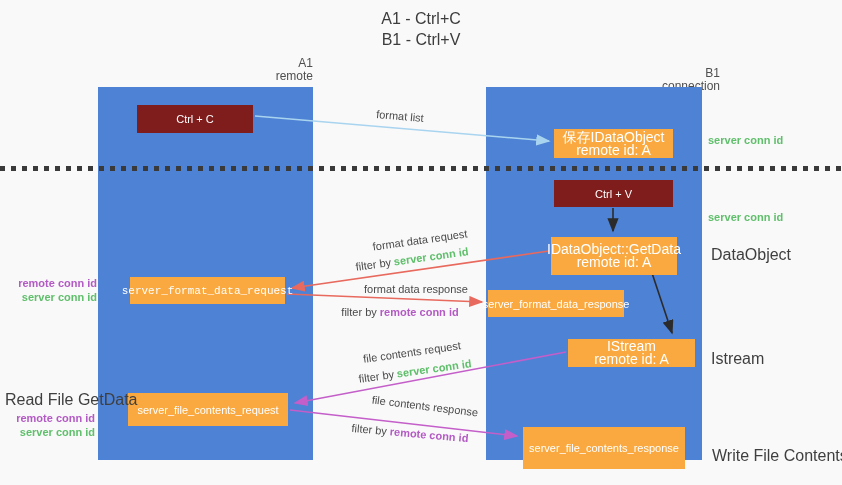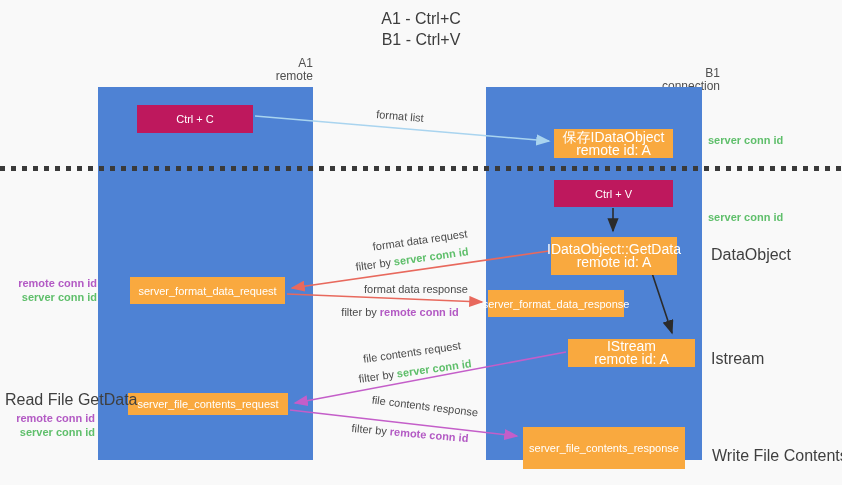--- a/index.html
+++ b/index.html
@@ -6,21 +6,21 @@
   .canvas { position:relative; width:842px; height:485px; background:#f9f9f9;
             font-family:"Liberation Sans", sans-serif; overflow:hidden; }
   .title { position:absolute; top:8px; left:0; width:842px; text-align:center;
            font-size:16px; line-height:21px; color:#3c3c3c; }
   .col-head { position:absolute; text-align:right; font-size:12px; line-height:13px; color:#4f4f4f; }
   .col { position:absolute; background:#4e82d4; }
   .divider { position:absolute; left:0; top:166px; width:842px; height:5px;
              background:repeating-linear-gradient(to right, #3a3a3a 0 5px, transparent 5px 11px); }
   .box { position:absolute; display:flex; flex-direction:column; align-items:center;
          justify-content:center; color:#fff; text-align:center; z-index:3; }
-  .box.green  { background:#be185d; }
+  .box.green  { background:#7f1d1d; }
   .box.orange { background:#f9a93f; }
   .box .l1 { font-size:11px; }
   .box .l2lines { font-size:14px; line-height:13px; }
   .mlabel { position:absolute; white-space:nowrap; font-size:11px; color:#4a4a4a;
             transform:translate(-50%,-50%) rotate(var(--r,0deg)); z-index:4; }
   .side { position:absolute; white-space:nowrap; font-size:16px; color:#3f3f3f; z-index:4; }
   .green-txt  { color:#5fbf6b; font-weight:bold; }
   .purple-txt { color:#b35ac4; font-weold: bold; font-weight:bold; }
   .ra { text-align:right; }
   .filter-pre { margin-right:3px; }
@@ -89,36 +89,36 @@
     <div class="l1">Ctrl + V</div>
   </div>
 
   <div class="box orange" style="left:551px; top:237px; width:126px; height:38px;align-items:center;">
     <div class="l2lines">
       <div>IDataObject::GetData</div>
       <div>remote id: A</div>
     </div>
   </div>
 
-  <div class="box orange" style="left:130px; top:277px; width:155px; height:27px;">
+  <div class="box orange" style="left:130px; top:277px; width:155px; height:27px;font-family:Liberation Mono, monospace;">
     <div class="l1">server_format_data_request</div>
   </div>
 
   <div class="box orange" style="left:488px; top:290px; width:136px; height:27px;text-align:center;">
     <div class="l1">server_format_data_response</div>
   </div>
 
   <div class="box orange" style="left:568px; top:339px; width:127px; height:28px;">
     <div class="l2lines">
       <div>IStream</div>
       <div>remote id: A</div>
     </div>
   </div>
 
-  <div class="box orange" style="left:128px; top:393px; width:160px; height:22px;">
+  <div class="box orange" style="left:128px; top:393px; width:160px; height:33px;">
     <div class="l1">server_file_contents_request</div>
   </div>
 
   <div class="box orange" style="left:523px; top:427px; width:162px; height:42px;">
     <div class="l1">server_file_contents_response</div>
   </div>
 
   <div class="mlabel" style="left:400px; top:116px; --r:5deg;">format list</div>
 
   <div class="mlabel" style="left:420px; top:240px; --r:-8deg;">format data request</div>

